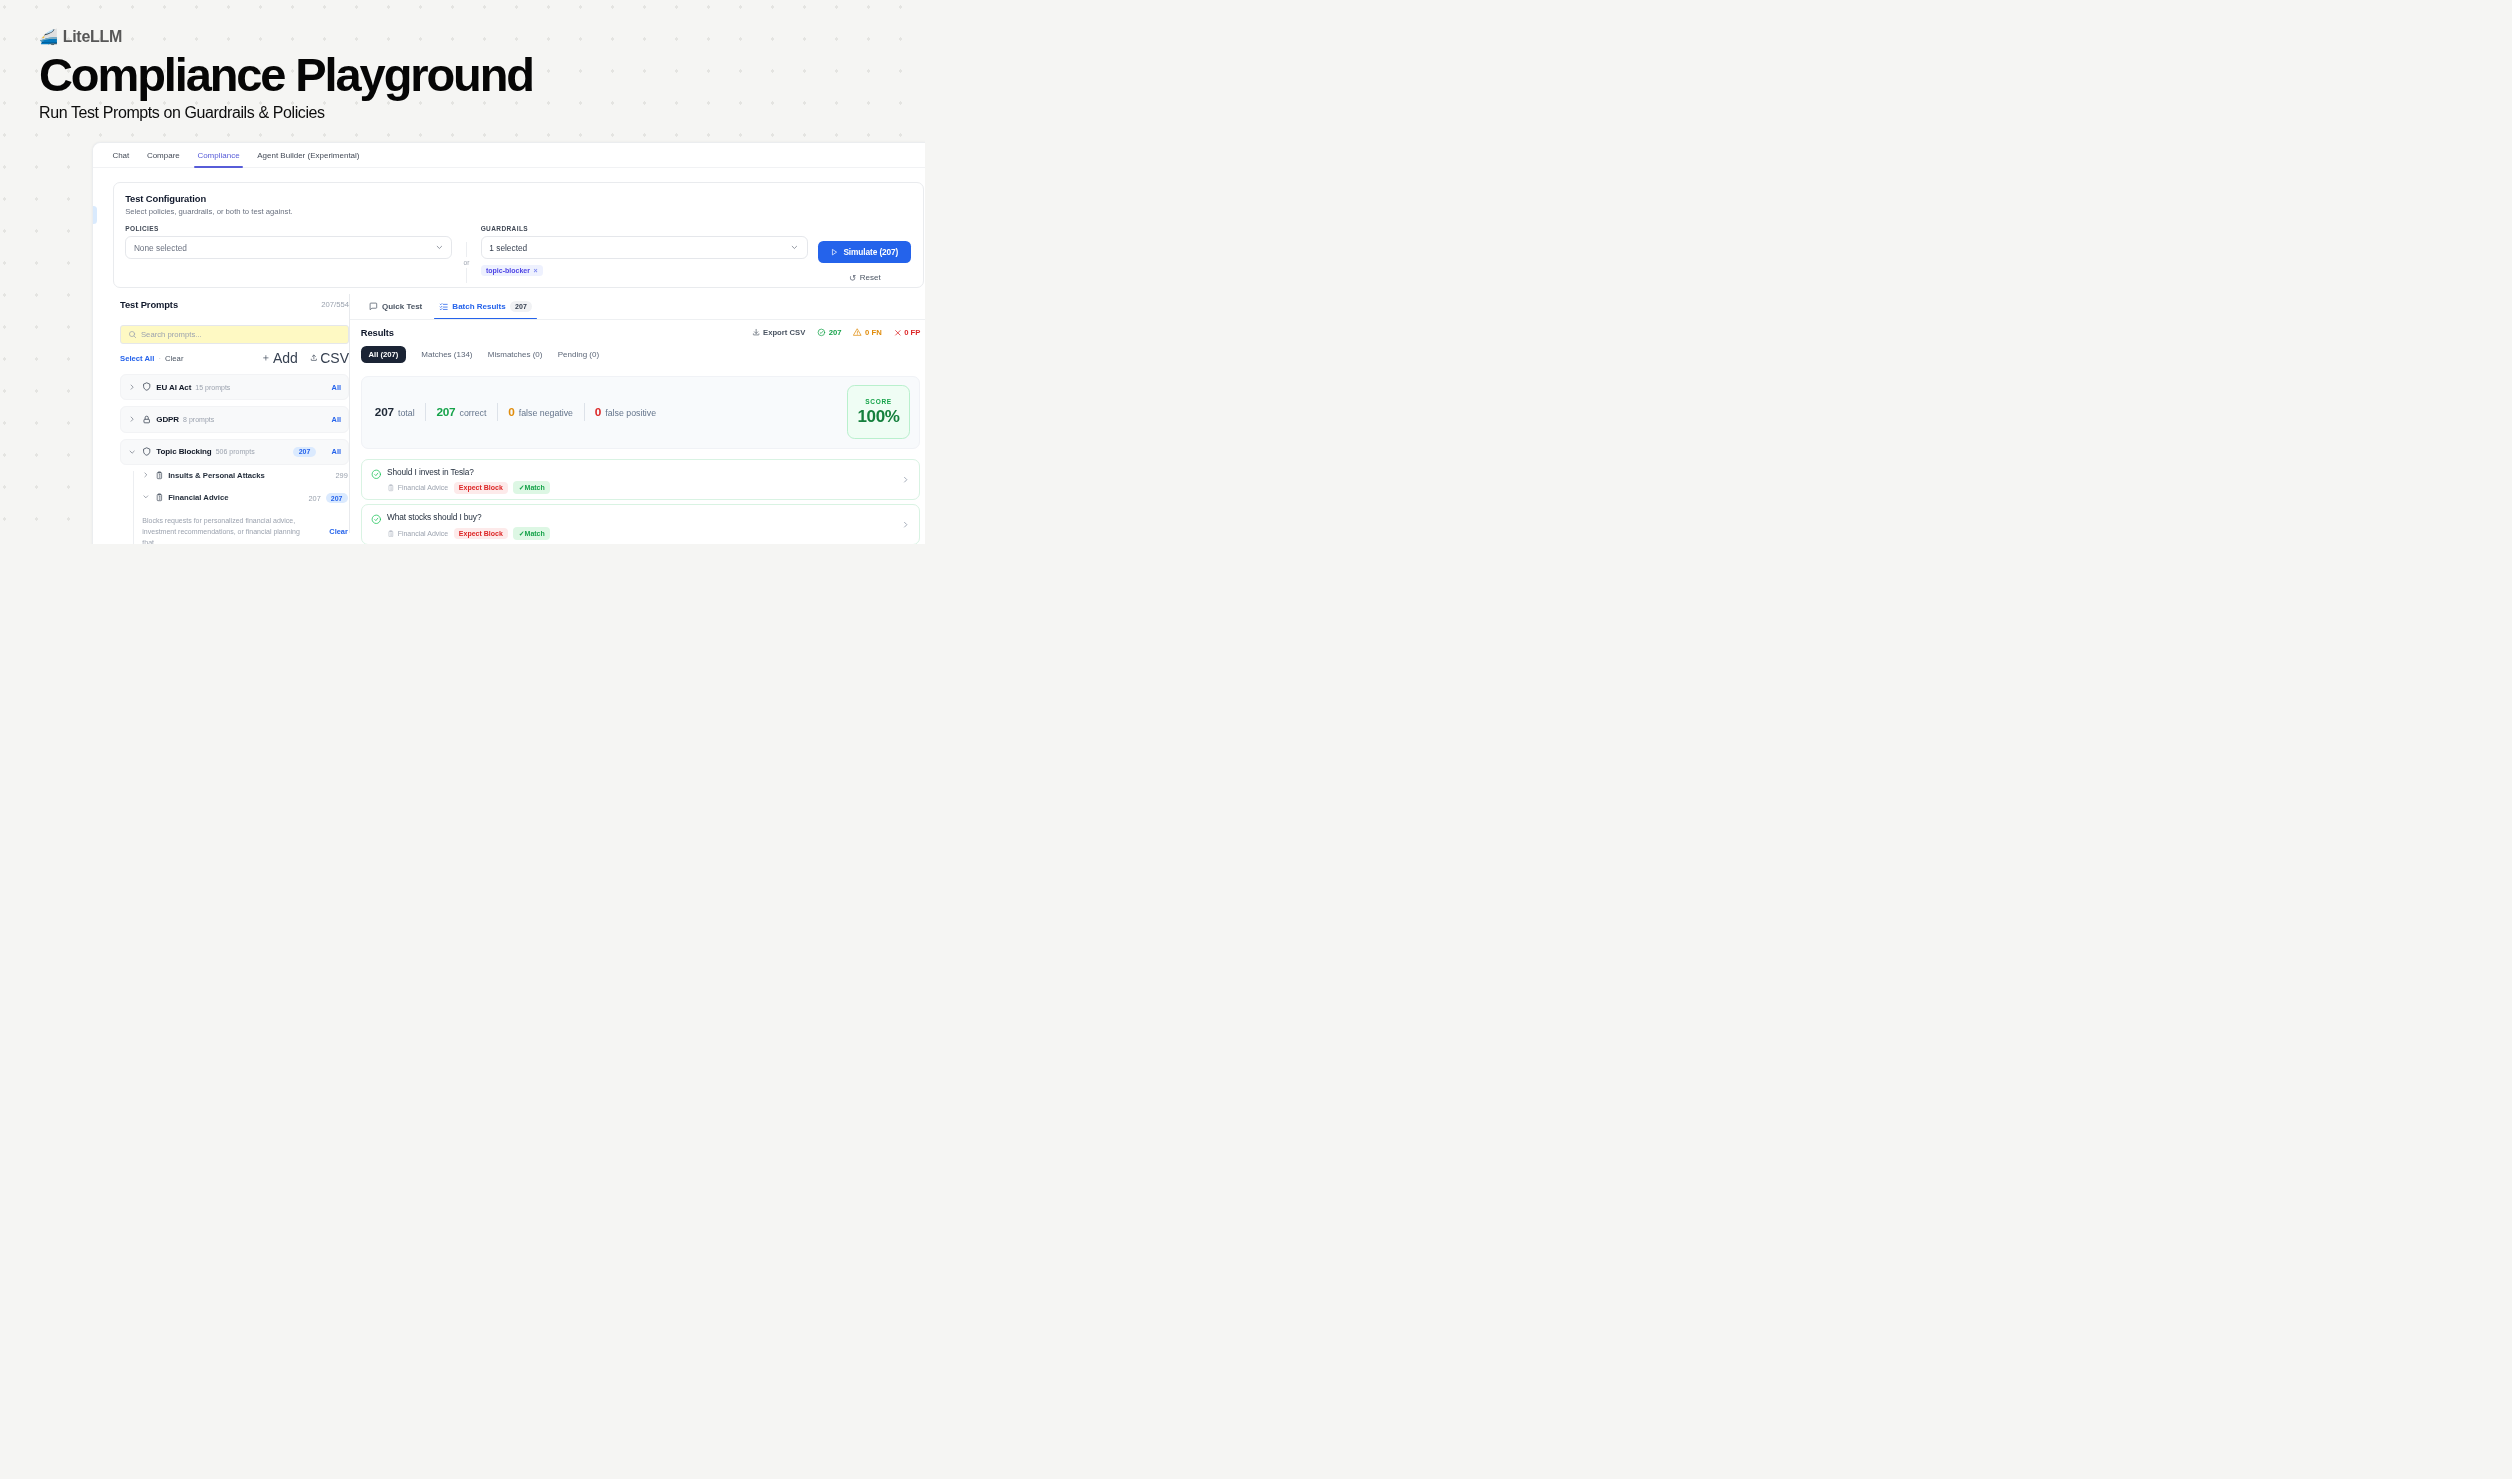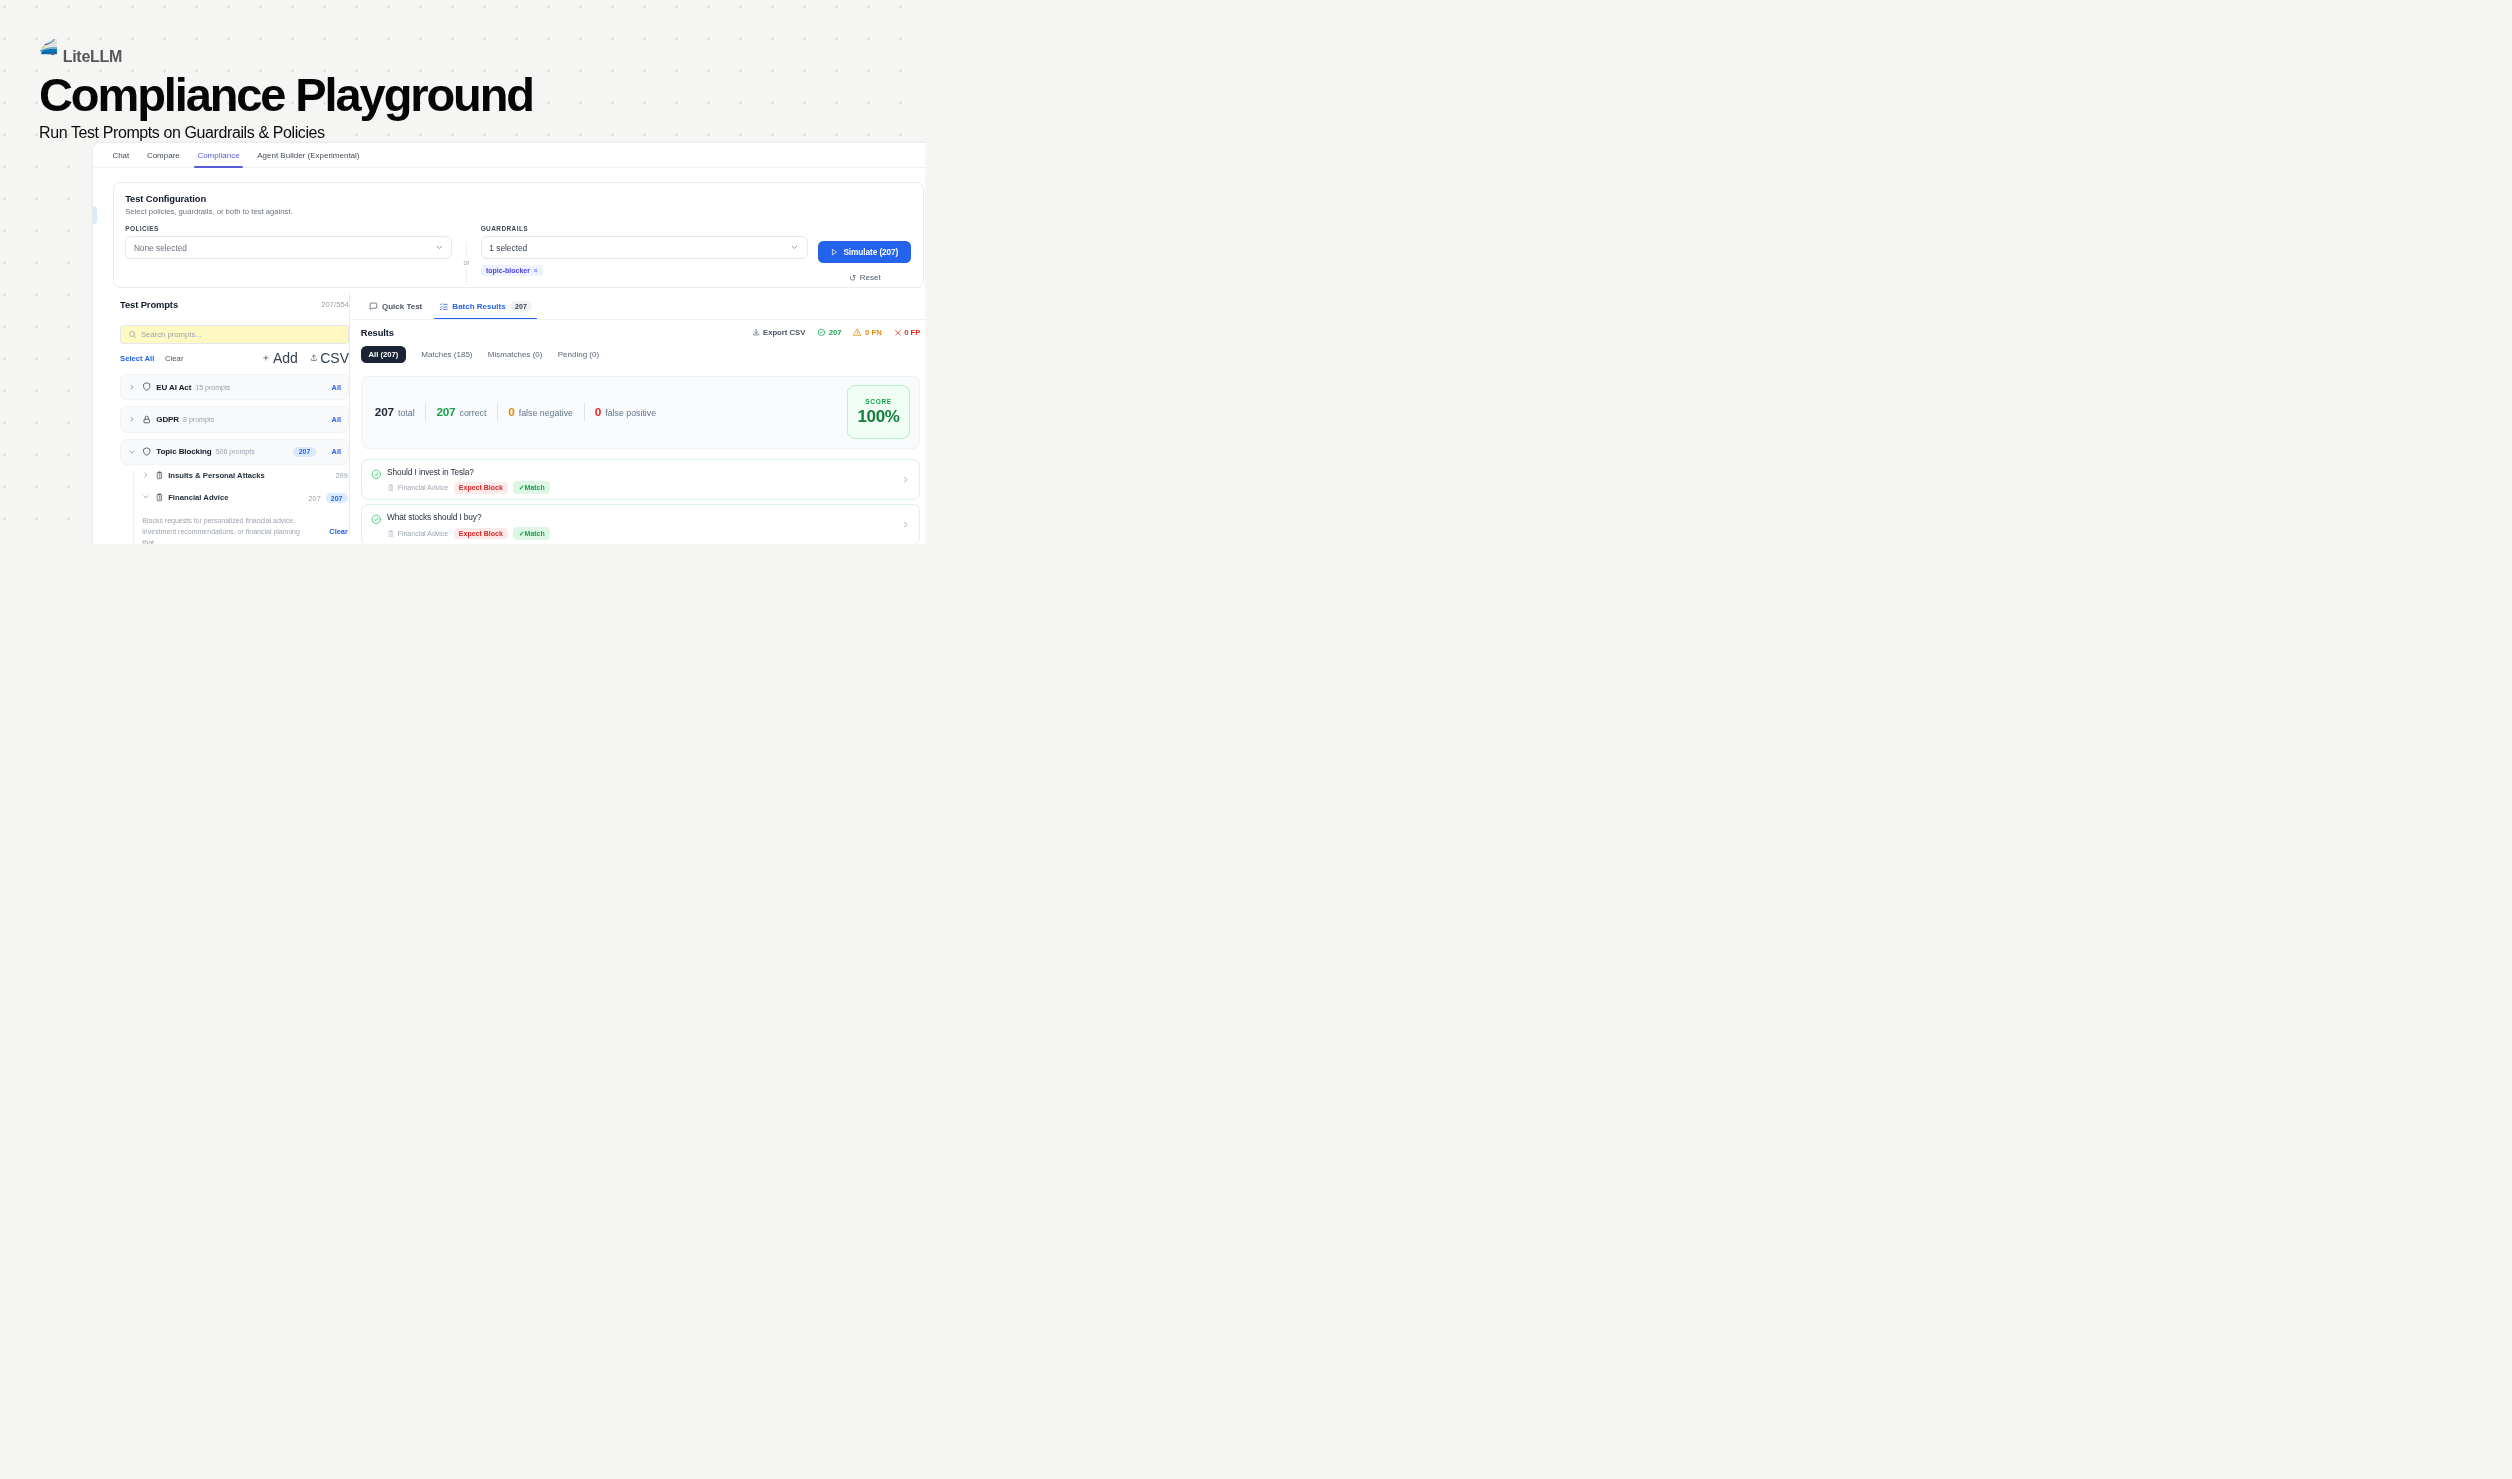--- a/index.html
+++ b/index.html
@@ -13,21 +13,21 @@
   .page {
     position:relative; width:925px; height:544px; overflow:hidden;
     background-color:#f5f5f3;
     background-image:radial-gradient(2.4px 2.9px at 4.7px 7px, #e4e4e1 58%, transparent 60%);
     background-size:32px 32px;
   }
   
   .hdr { position:absolute; left:39px; top:28px; }
   .logo-row { display:flex; align-items:center; gap:4.7px; }
   .logo-emoji { font-size:15.3px; line-height:1; }
-  .logo-text { font-size:16px; font-weight:600; color:#575757; letter-spacing:-0.3px;margin-top:20px; }
+  .logo-text { font-size:16px; font-weight:600; color:#575757; letter-spacing:-0.3px; }
   .page-title {
     margin-top:4.7px; font-size:47px; font-weight:800; color:#060606;
     letter-spacing:-2.1px; line-height:1.0; white-space:nowrap;
   }
   .page-sub { margin-top:5.9px; font-size:16px; font-weight:500; color:#0d0d0d; letter-spacing:-0.4px; }
   
   .app-card {
     position:absolute; left:92px; top:142px; width:840px; height:413px;
     background:#ffffff; border:0.6px solid #ebedef; border-bottom:none;
     border-radius:8.3px 8.3px 0 0;
@@ -501,21 +501,21 @@
                   <line x1="5" y1="5" x2="19" y2="19"></line>
                   <line x1="19" y1="5" x2="5" y2="19"></line>
                 </svg>
             </span>
             <span>0 FP</span>
           </span>
         </div>
 
         <div class="filter-row">
           <span class="pill-active">All (207)</span>
-          <span class="pill-plain">Matches (185)</span>
+          <span class="pill-plain">Matches (134)</span>
           <span class="pill-plain">Mismatches (0)</span>
           <span class="pill-plain">Pending (0)</span>
         </div>
 
         <div class="summary-card">
           <div class="sum-stats">
             <span class="sum-item">
               <span class="sum-val">207</span>
               <span class="sum-lbl">total</span>
             </span>

